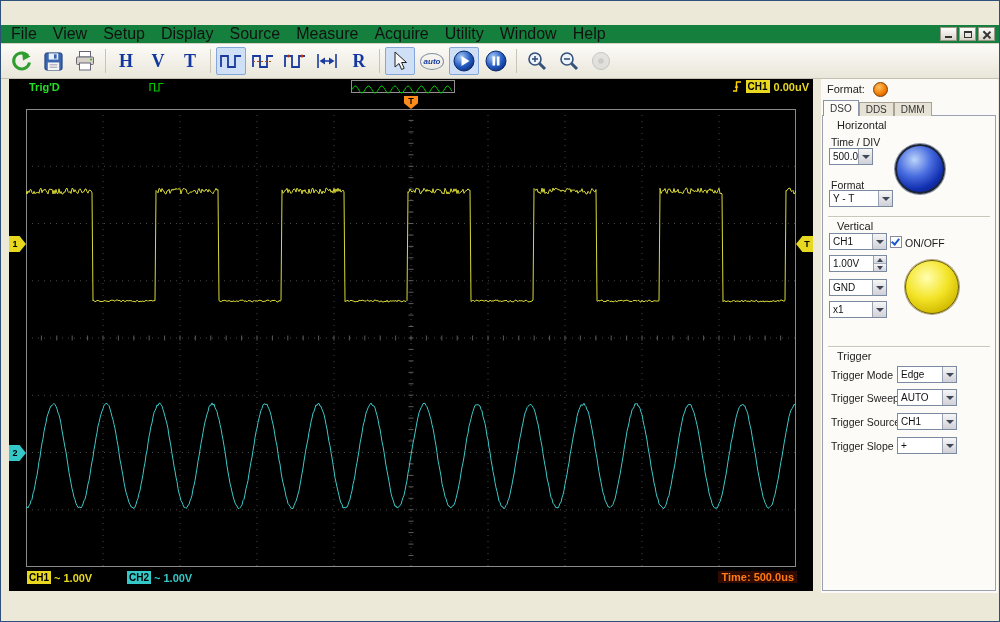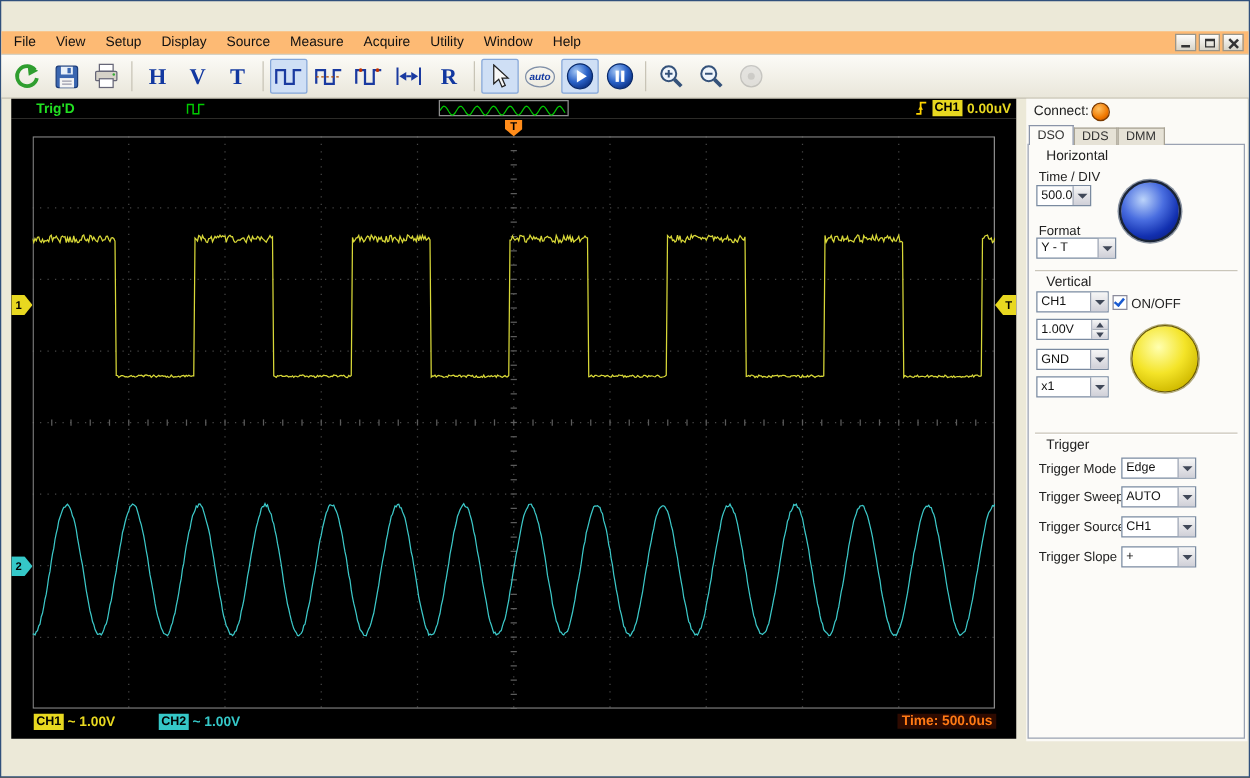--- a/index.html
+++ b/index.html
@@ -16,21 +16,21 @@
 .wbtn{height:17px;border:1px solid #35567c;border-top:none;border-radius:0 0 4px 4px;display:flex;align-items:center;justify-content:center;margin-left:1px}
 .wbtn.min,.wbtn.max{width:27px;background:linear-gradient(#cfe0f2,#8fb0d0 50%,#5a84ae 55%,#7da6cc)}
 .wbtn.close{width:40px;background:linear-gradient(#f4b09a,#d85a38 50%,#b02a10 55%,#d86a4a)}
 .g-min{width:9px;height:3px;background:#fff}
 .g-max{width:10px;height:8px;border:2px solid #fff}
 .g-close{position:relative;width:11px;height:11px}
 .g-close::before,.g-close::after{content:"";position:absolute;left:4.5px;top:0;width:2px;height:12px;background:#fff}
 .g-close::before{transform:rotate(45deg)}.g-close::after{transform:rotate(-45deg)}
 
 
-.menubar{position:absolute;left:0;top:24px;width:100%;height:19px;background:#fdba74;border-bottom:1px solid #d6d2c4;display:flex;align-items:center;font-size:11px;color:#111;padding-left:2px}
+.menubar{position:absolute;left:0;top:24px;width:100%;height:19px;background:#15803d;border-bottom:1px solid #d6d2c4;display:flex;align-items:center;font-size:16px;color:#111;padding-left:2px}
 .menu-item{padding:1px 8px;cursor:default}
 .mdi-ctrls{position:absolute;right:4px;top:2px;display:flex;gap:2px}
 .mdibtn{width:17px;height:14px;background:linear-gradient(#fdfdfb,#d8d4c8);border:1px solid #9a968a;display:flex;align-items:center;justify-content:center}
 .s-min{width:7px;height:2px;background:#333;margin-top:5px}
 .s-max{width:8px;height:7px;border:1px solid #333;border-top-width:2px}
 .s-close{position:relative;width:9px;height:9px}
 .s-close::before,.s-close::after{content:"";position:absolute;left:4px;top:0;width:1.6px;height:10px;background:#333}
 .s-close::before{transform:rotate(45deg)}.s-close::after{transform:rotate(-45deg)}
 
 
@@ -404,21 +404,21 @@
       <span class="ro-group" style="left:118px">
         <span class="ch-badge cyan">CH2</span>
         <span style="color:#35c8c8">~</span>
         <span style="color:#35c8c8">1.00V</span>
       </span>
       <span class="ro-time">Time: 500.0us</span>
     </div>
   </div>
 
   <div class="panel">
-    <span class="connect-label">Connect:</span>
+    <span class="connect-label">Format:</span>
     <span class="connect-ind"></span>
     <div class="tabs">
       <span class="tab active">DSO</span>
       <span class="tab">DDS</span>
       <span class="tab">DMM</span>
     </div>
     <div class="groupbox">
       <span class="sec-title" style="left:14px;top:3px">Horizontal</span>
       <span class="flabel" style="left:8px;top:20px">Time / DIV</span>
       <div class="knob blue" style="left:72px;top:28px;width:50px;height:50px"></div>

